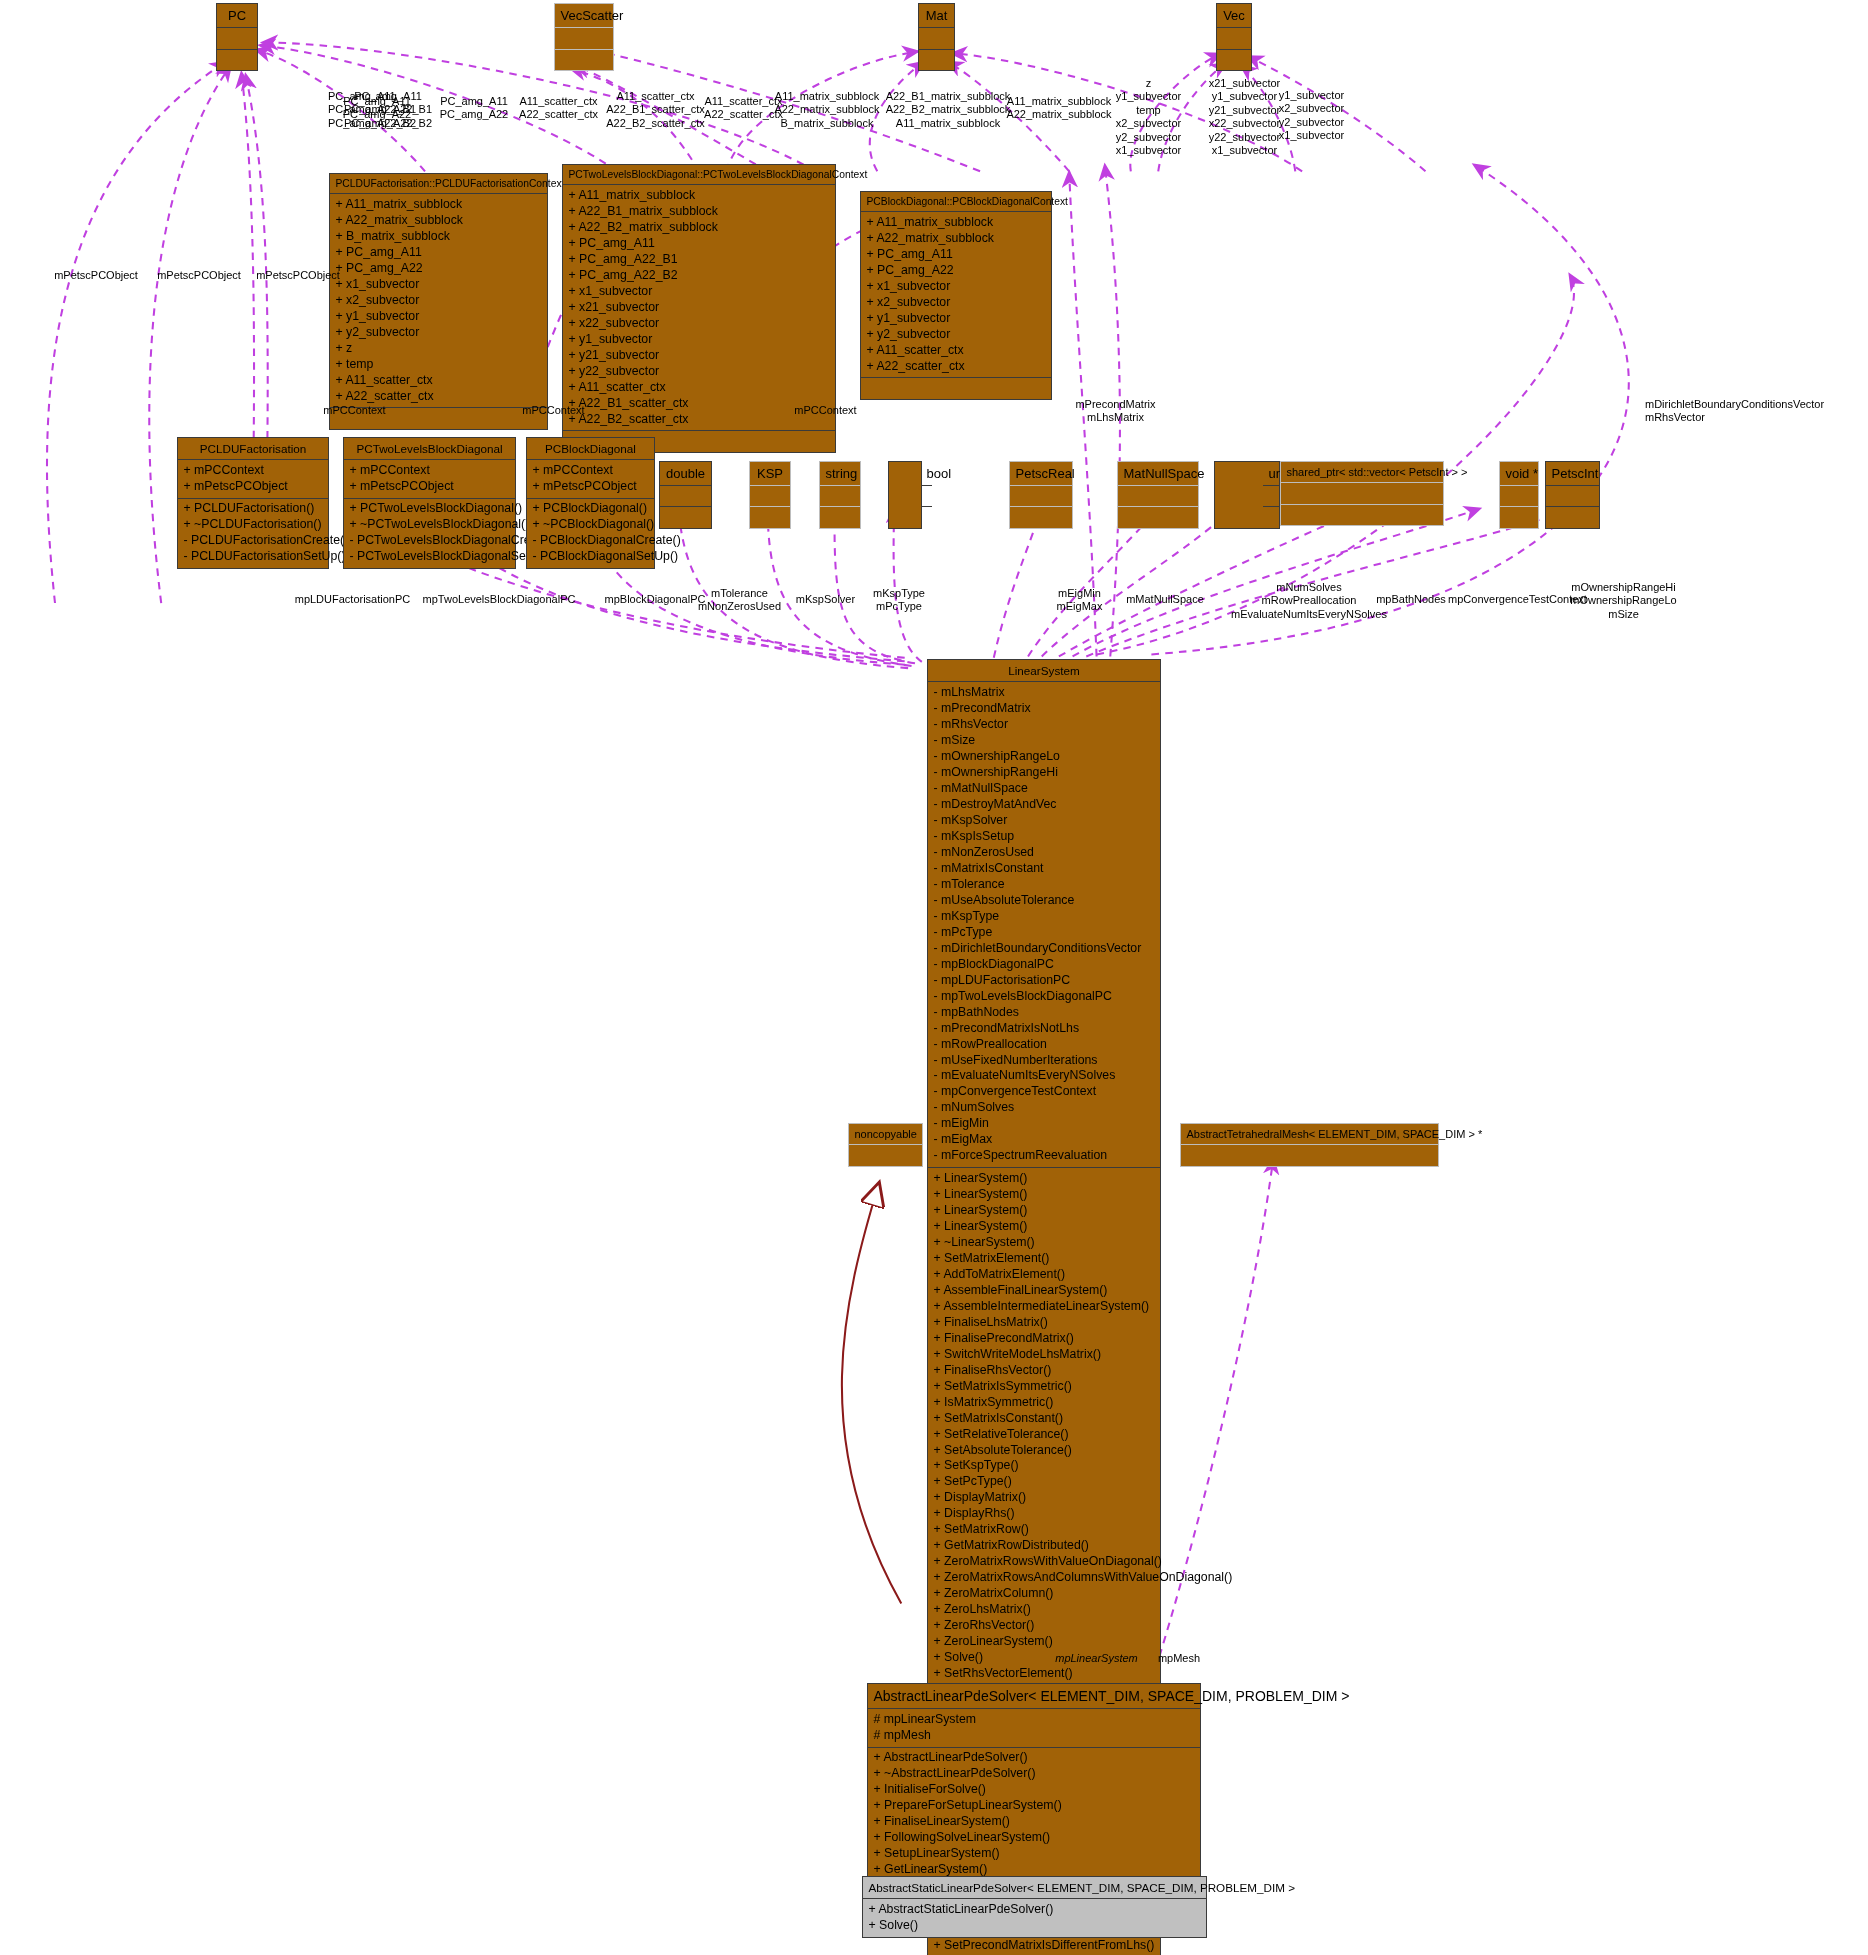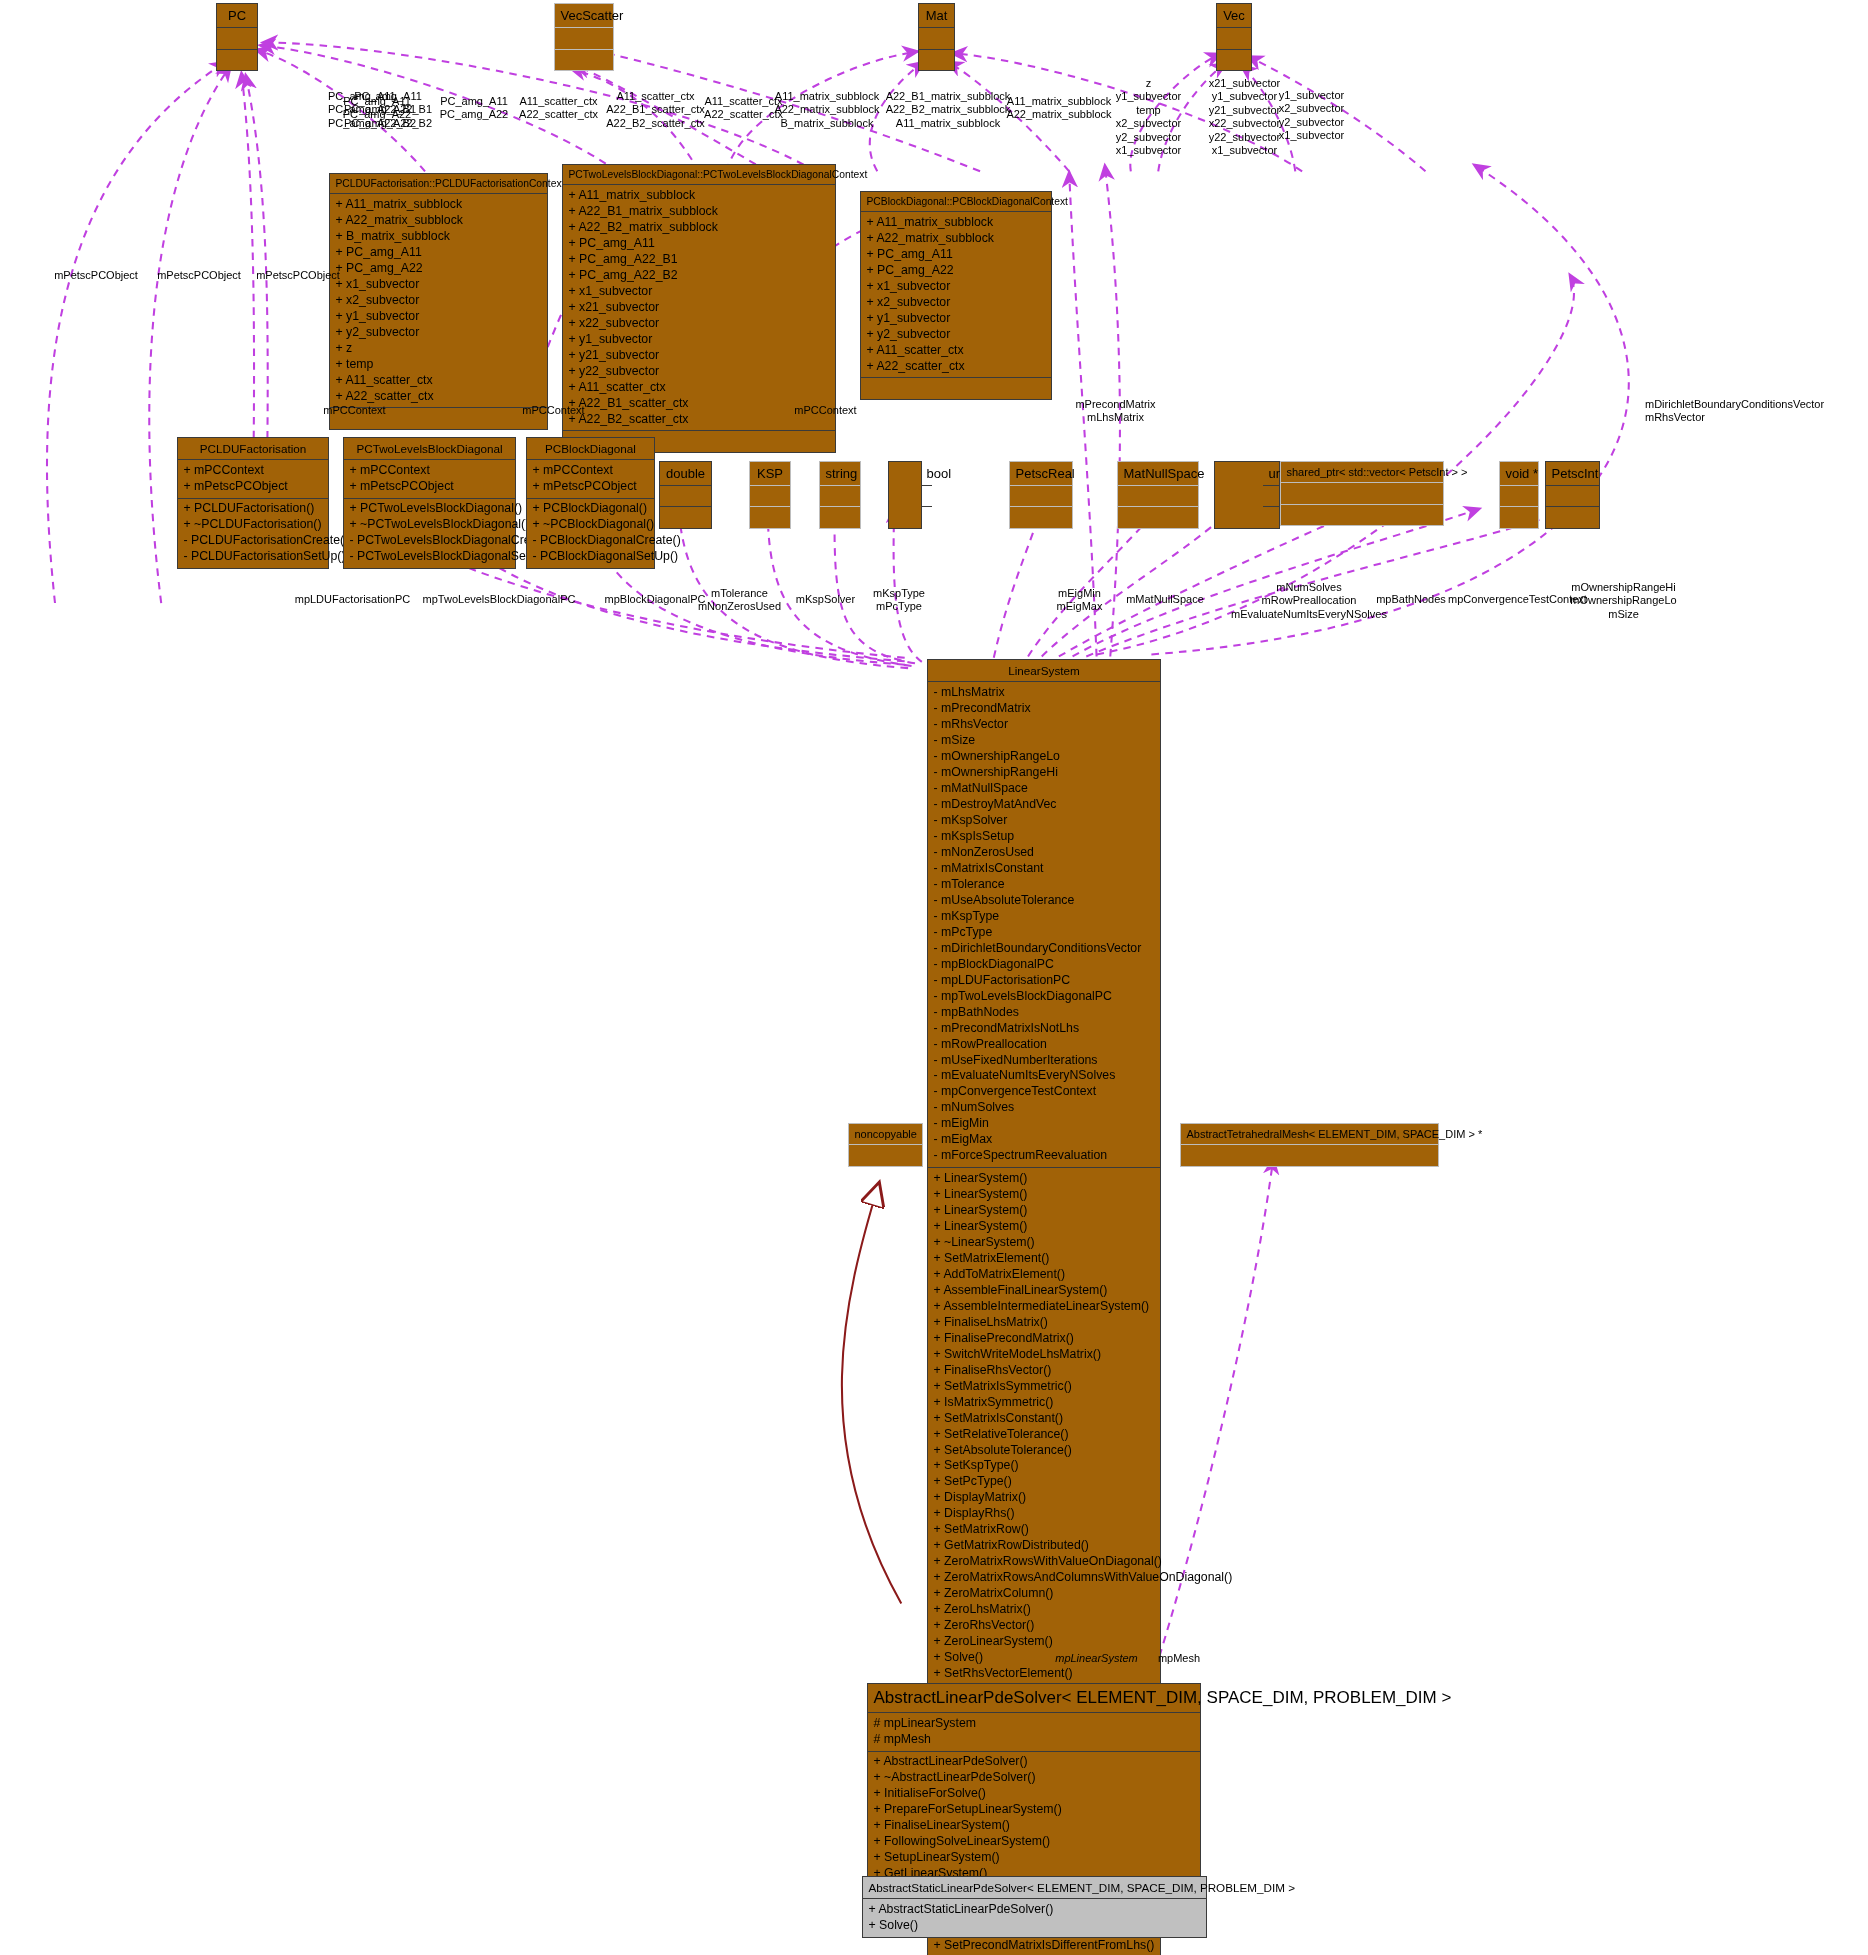--- a/index.html
+++ b/index.html
@@ -467,21 +467,21 @@
 
   <div class="node light" style="left:1180px;top:1123px;width:259px;">
     <div class="title" style="font-size:11px;">AbstractTetrahedralMesh&lt; ELEMENT_DIM, SPACE_DIM &gt; *</div>
     <div class="sect emptysect"></div>
   </div>
 
   <div class="elabel" style="left:1028px;top:1652px;width:137px;font-style:italic;">mpLinearSystem</div>
   <div class="elabel" style="left:1138px;top:1652px;width:82px;">mpMesh</div>
 
   <div class="node strong" style="left:867px;top:1683px;width:334px;">
-    <div class="title" style="font-size:17px;">AbstractLinearPdeSolver&lt; ELEMENT_DIM, SPACE_DIM, PROBLEM_DIM &gt;</div>
+    <div class="title" style="font-size:14px;">AbstractLinearPdeSolver&lt; ELEMENT_DIM, SPACE_DIM, PROBLEM_DIM &gt;</div>
     <div class="sect">
         <div class="row"># mpLinearSystem</div>
         <div class="row"># mpMesh</div>
       </div>
     <div class="sect">
         <div class="row">+ AbstractLinearPdeSolver()</div>
         <div class="row">+ ~AbstractLinearPdeSolver()</div>
         <div class="row">+ InitialiseForSolve()</div>
         <div class="row">+ PrepareForSetupLinearSystem()</div>
         <div class="row">+ FinaliseLinearSystem()</div>

